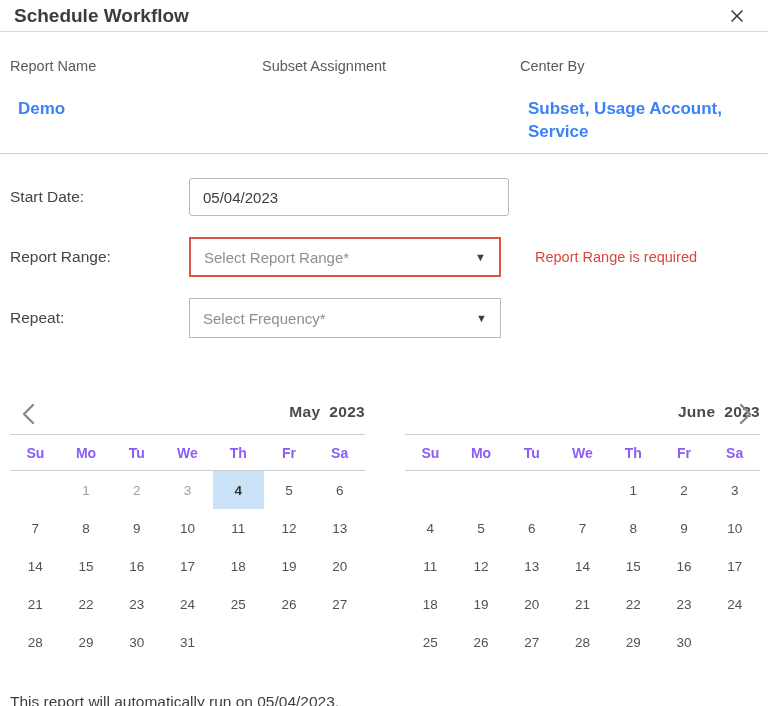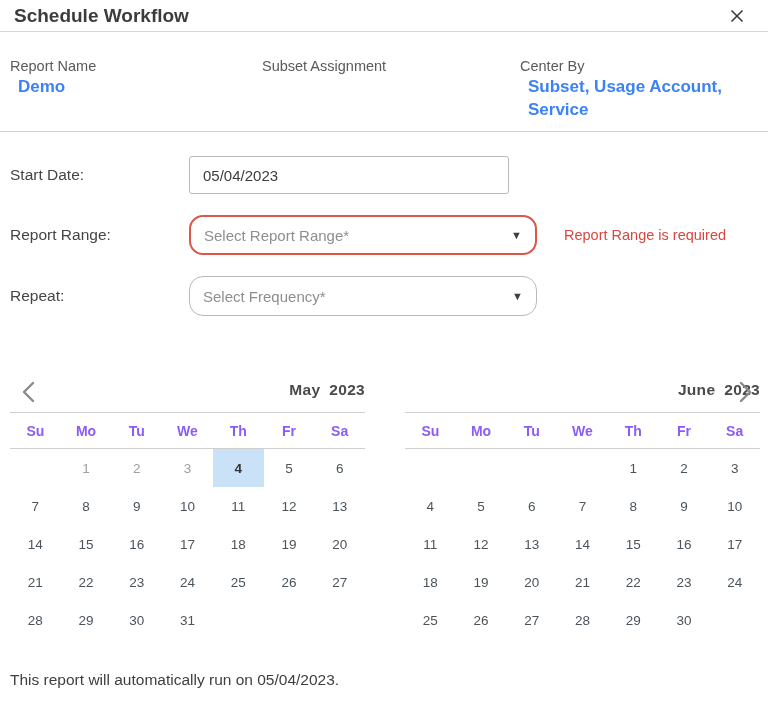--- a/index.html
+++ b/index.html
@@ -20,43 +20,43 @@
   }
   .dlg-title { font-size: 19px; font-weight: bold; color: #3c3c3c; }
   .close-btn { background: none; border: none; cursor: pointer; padding: 4px 6px; line-height: 0; margin-right: 4px; }
   
   .summary {
     display: grid;
     grid-template-columns: 252px 258px auto;
     padding: 26px 10px 10px 10px;
     border-bottom: 1px solid #cfcfcf;
   }
-  .summary .label { font-size: 14.5px; color: #5a5a5a; margin-bottom: 1px; }
+  .summary .label { font-size: 14.5px; color: #5a5a5a; margin-bottom: 23px; }
   .summary .value { font-size: 17px; font-weight: bold; color: #3b82f6; line-height: 1.36; padding-right: 26px; margin-left: 8px; }
   
   .form { padding: 24px 10px 0 10px; }
   .form-row { display: flex; align-items: center; margin-bottom: 21px; gap: 17px; }
   .form-label { width: 162px; font-size: 15.5px; color: #454545; }
   .date-input {
     width: 320px; height: 38px;
     border: 1px solid #b9b9b9; border-radius: 3px;
     padding: 0 13px; font-size: 15px; color: #3c3c3c;
     font-family: "Liberation Sans", sans-serif;
     outline: none;
   }
   .select {
-    width: 348px; height: 40px;
-    border: 1px solid #b9b9b9; border-radius: 14px;
+    width: 312px; height: 40px;
+    border: 1px solid #b9b9b9; border-radius: 0;
     display: flex; align-items: center; justify-content: space-between;
     padding: 0 13px; cursor: pointer; background: #fff;
   }
   .select.invalid { border: 2px solid var(--error-border, #dd564a); }
   .select .ph { font-size: 15px; color: #8e8e8e; }
   .caret { font-size: 11px; color: #3f3f3f; line-height: 1; }
-  .error-text { color: var(--error-red, #d8473f); font-size: 14.5px; margin-left: 10px; }
+  .error-text { color: var(--error-red, #d8473f); font-size: 14.5px; margin-left: 17px; }
   
   .calendars { display: flex; justify-content: space-between; padding: 31px 8px 0 10px; }
   .calendar { width: 355px; }
   .cal-head { position: relative; height: 44px; display: flex; align-items: center; justify-content: flex-end; }
   .cal-title { font-weight: bold; font-size: 15.5px; color: #4a4a4a; letter-spacing: .3px; }
   .cal-title .yr { margin-left: 9px; }
   .nav-btn { position: absolute; top: 9px; background: none; border: none; cursor: pointer; padding: 2px; line-height: 0; }
   .nav-btn.prev { left: 8px; }
   .nav-btn.next { right: 4px; }
   .cal-daynames {

